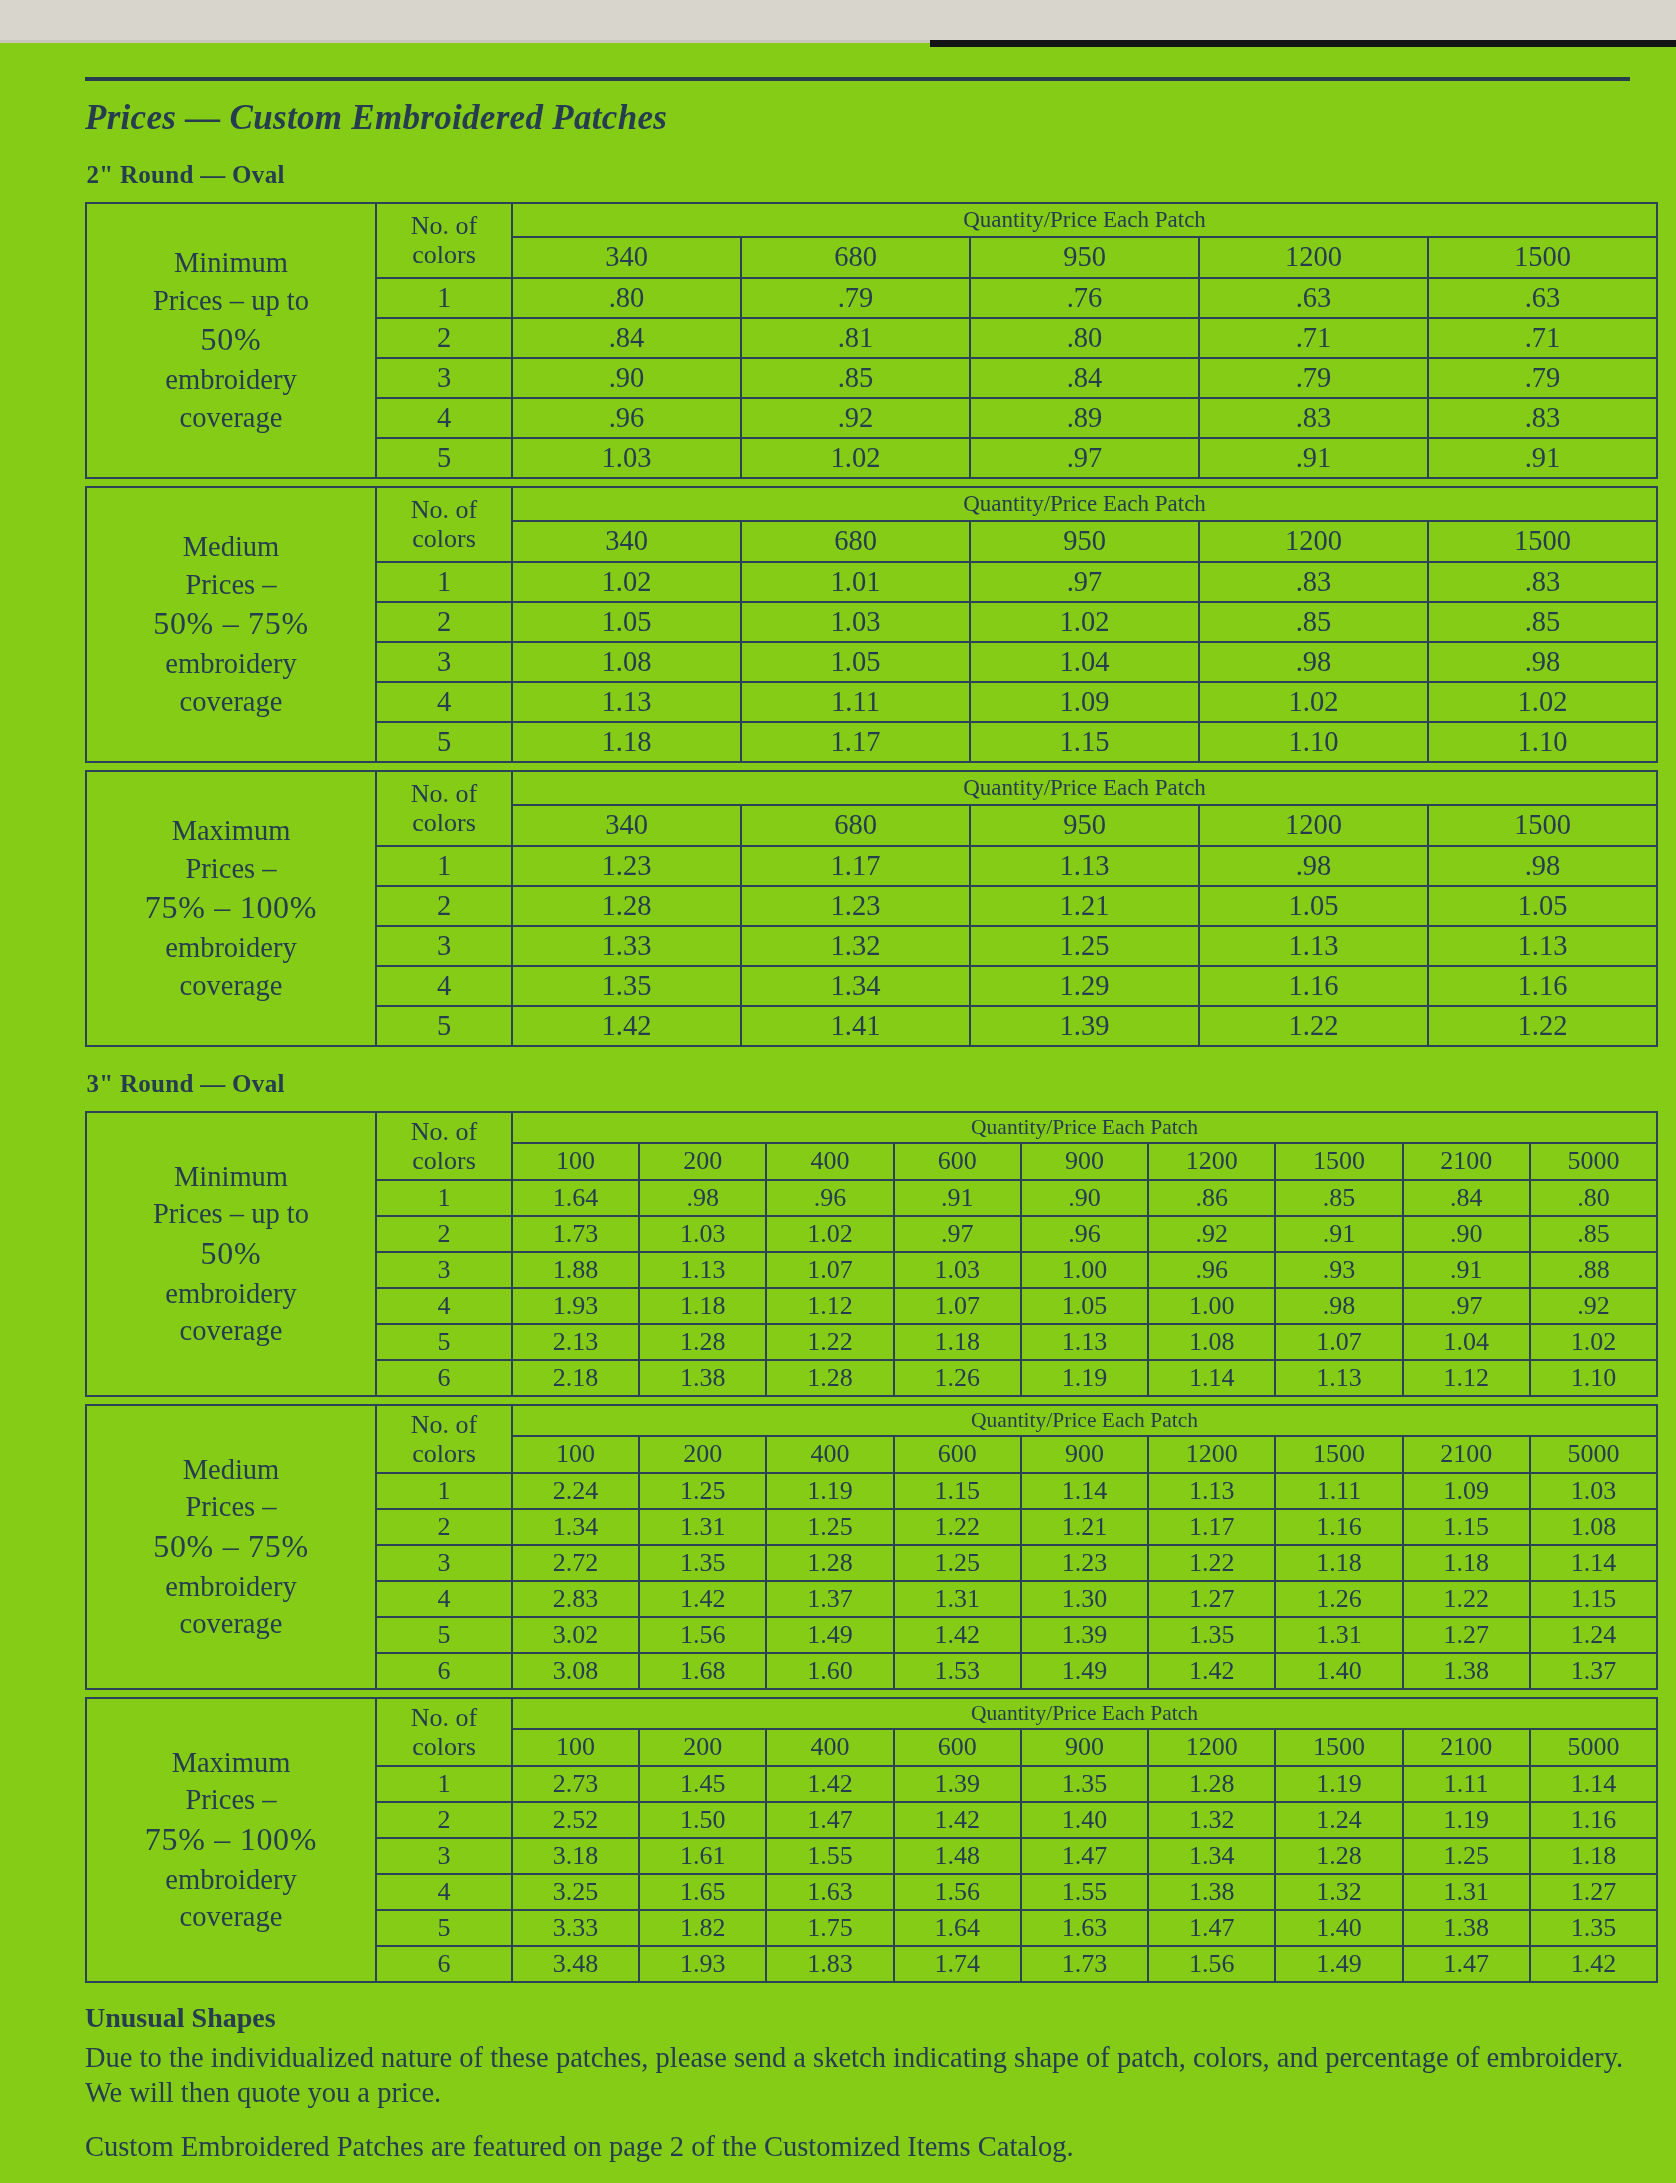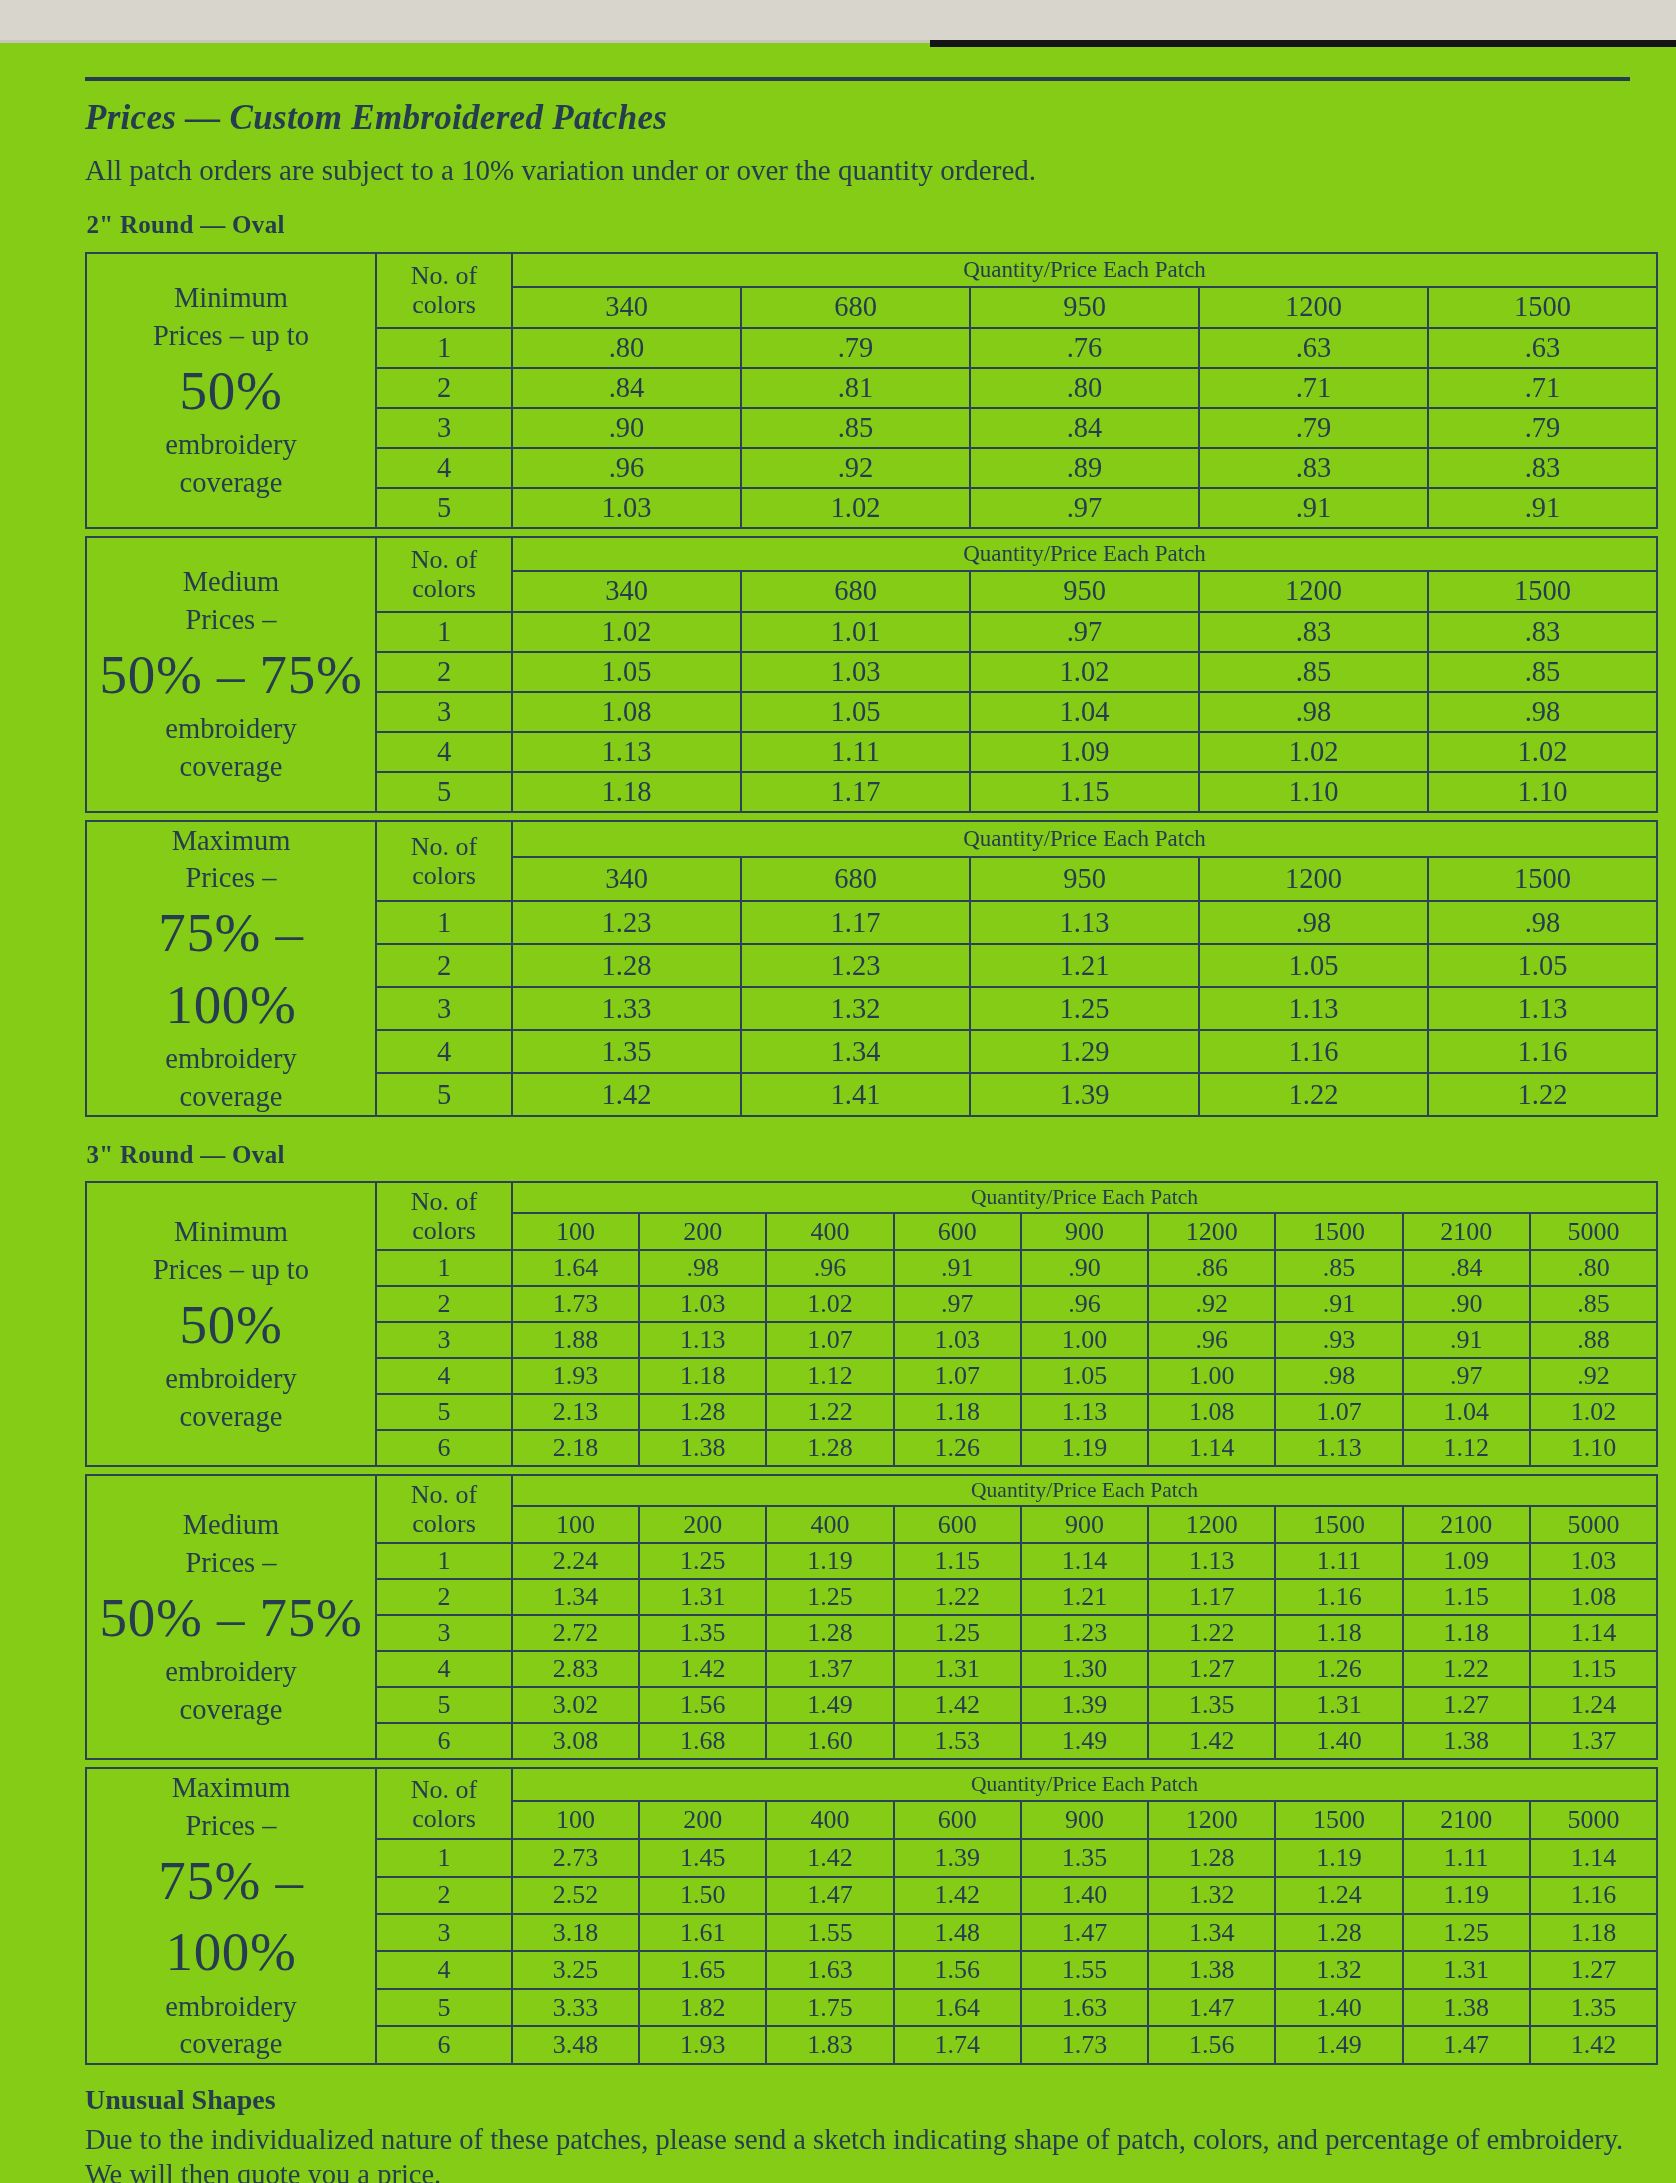--- a/index.html
+++ b/index.html
@@ -73,21 +73,21 @@
     vertical-align: middle;
     padding: 0;
   }
   .col-label  { width: 290px; }
   .col-colors { width: 136px; }
   .label-cell {
     font-size: 28.5px;
     line-height: 1.32;
   }
   .label-line.big {
-    font-size: 55px;
+    font-size: 32px;
     line-height: 1.3;
     letter-spacing: 0.7px;
   }
   .colors-head {
     font-size: 26px;
     line-height: 1.12;
     border-radius: 22px;
   }
   .qty-head {
     font-weight: normal;
@@ -124,21 +124,20 @@
 <body>
 
 <div class="page">
   <div class="scan-top-grey"></div>
   <div class="scan-top-black"></div>
 
   <div class="content">
     <div class="top-rule"></div>
 
     <h1 class="page-title">Prices  — Custom Embroidered Patches</h1>
-    <p class="subtitle">All patch orders are subject to a 10% variation under or over the quantity ordered.</p>
 
     <div id="sections">
         <div class="section">
           <h2 class="section-heading">2" Round — Oval</h2>
           <table class="price-table t2">
             <colgroup>
               <col class="col-label">
               <col class="col-colors">
               <col>
               <col>

